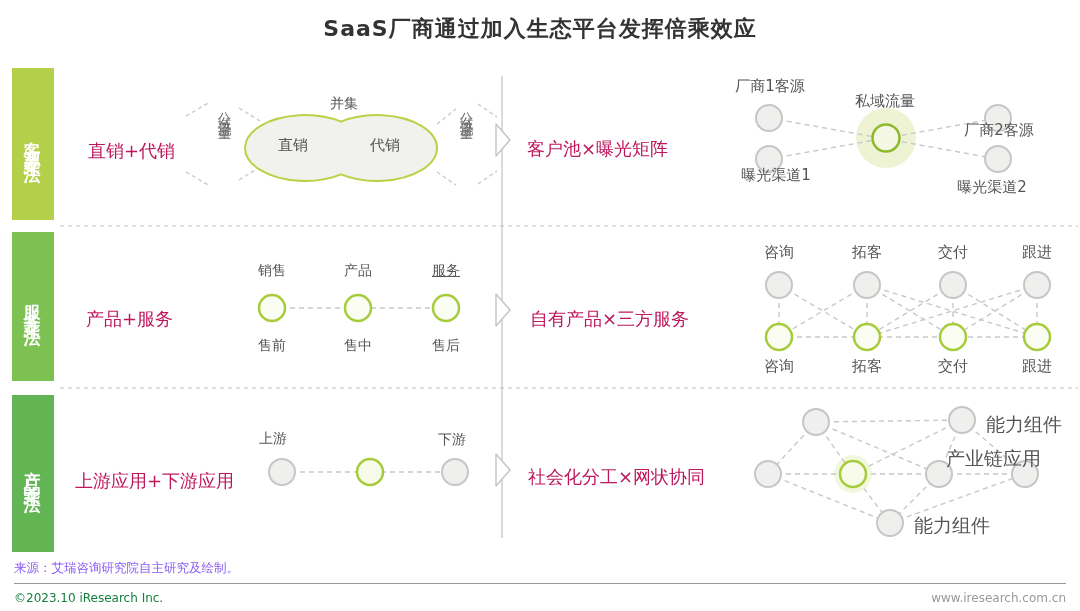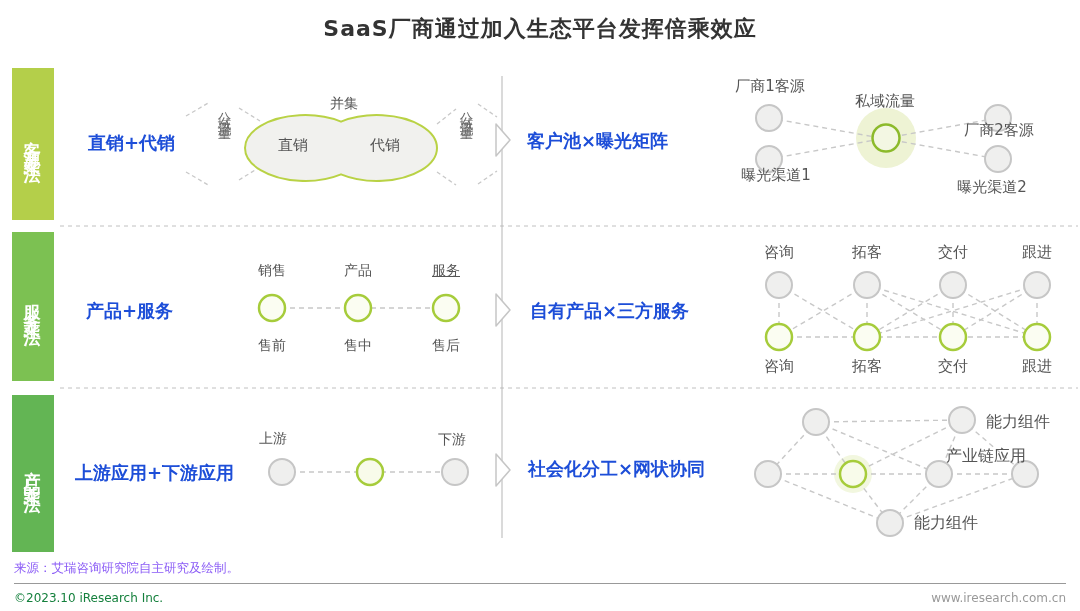--- a/index.html
+++ b/index.html
@@ -13,28 +13,28 @@
     font-size:22px;font-weight:700;color:#333;letter-spacing:1px;
   }
   .bar-label{
     position:absolute;left:12px;width:42px;display:flex;align-items:center;justify-content:center;
   }
   .bar-label span{
     writing-mode:vertical-rl;text-orientation:upright;color:#fff;
     font-weight:700;font-size:17px;letter-spacing:8px;
   }
   .btitle{
-    position:absolute;font-weight:700;font-size:18px;color:#1d4ed8;white-space:nowrap;
+    position:absolute;font-weight:400;font-size:18px;color:#be185d;white-space:nowrap;margin-top:8px;
   }
   .lbl{
     position:absolute;transform:translateX(-50%);font-size:14px;color:#555;white-space:nowrap;
   }
   .lbl15{font-size:15px;}
   .lbll{
-    position:absolute;font-size:16px;color:#555;white-space:nowrap;
+    position:absolute;font-size:19px;color:#555;white-space:nowrap;
   }
   .vsmall{
     position:absolute;writing-mode:vertical-rl;text-orientation:upright;
     font-size:13.5px;color:#666;letter-spacing:5px;white-space:nowrap;
   }
   .src{position:absolute;left:14px;top:560px;font-size:12.5px;color:#8b5cf6;}
   .footline{position:absolute;left:14px;top:583px;width:1052px;height:1px;background:#999;}
   .copy{position:absolute;left:14px;top:591px;font-size:12px;color:#15803d;}
   .site{position:absolute;right:14px;top:591px;font-size:12px;color:#999;}
 </style>

